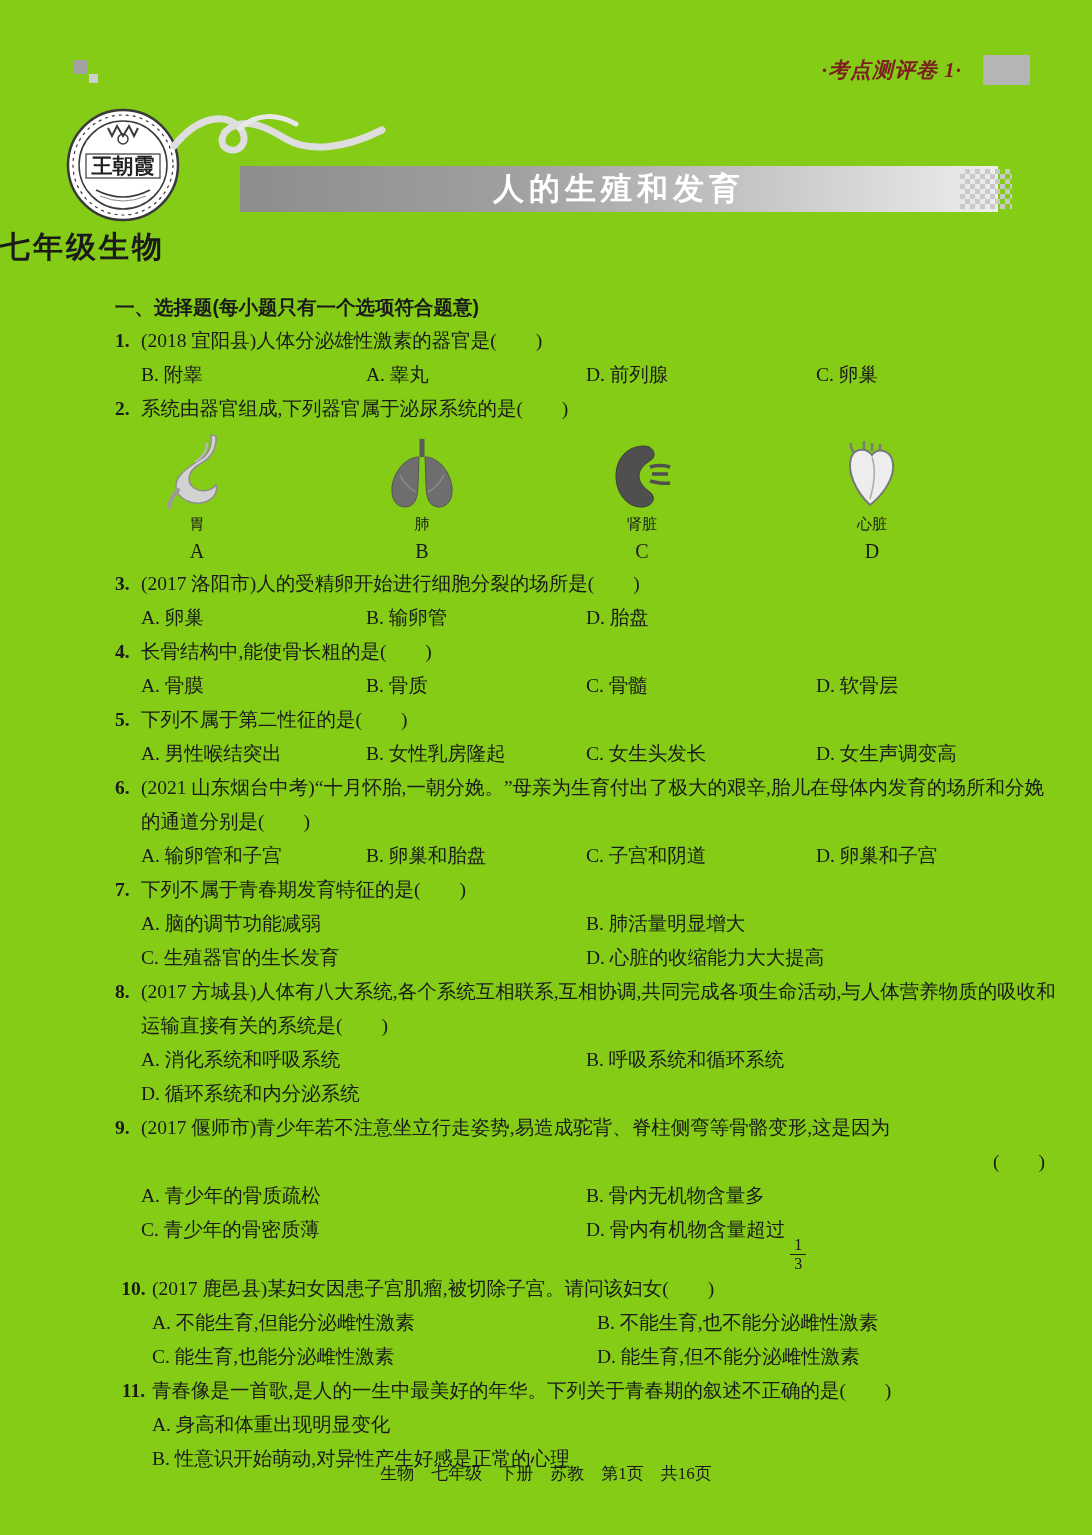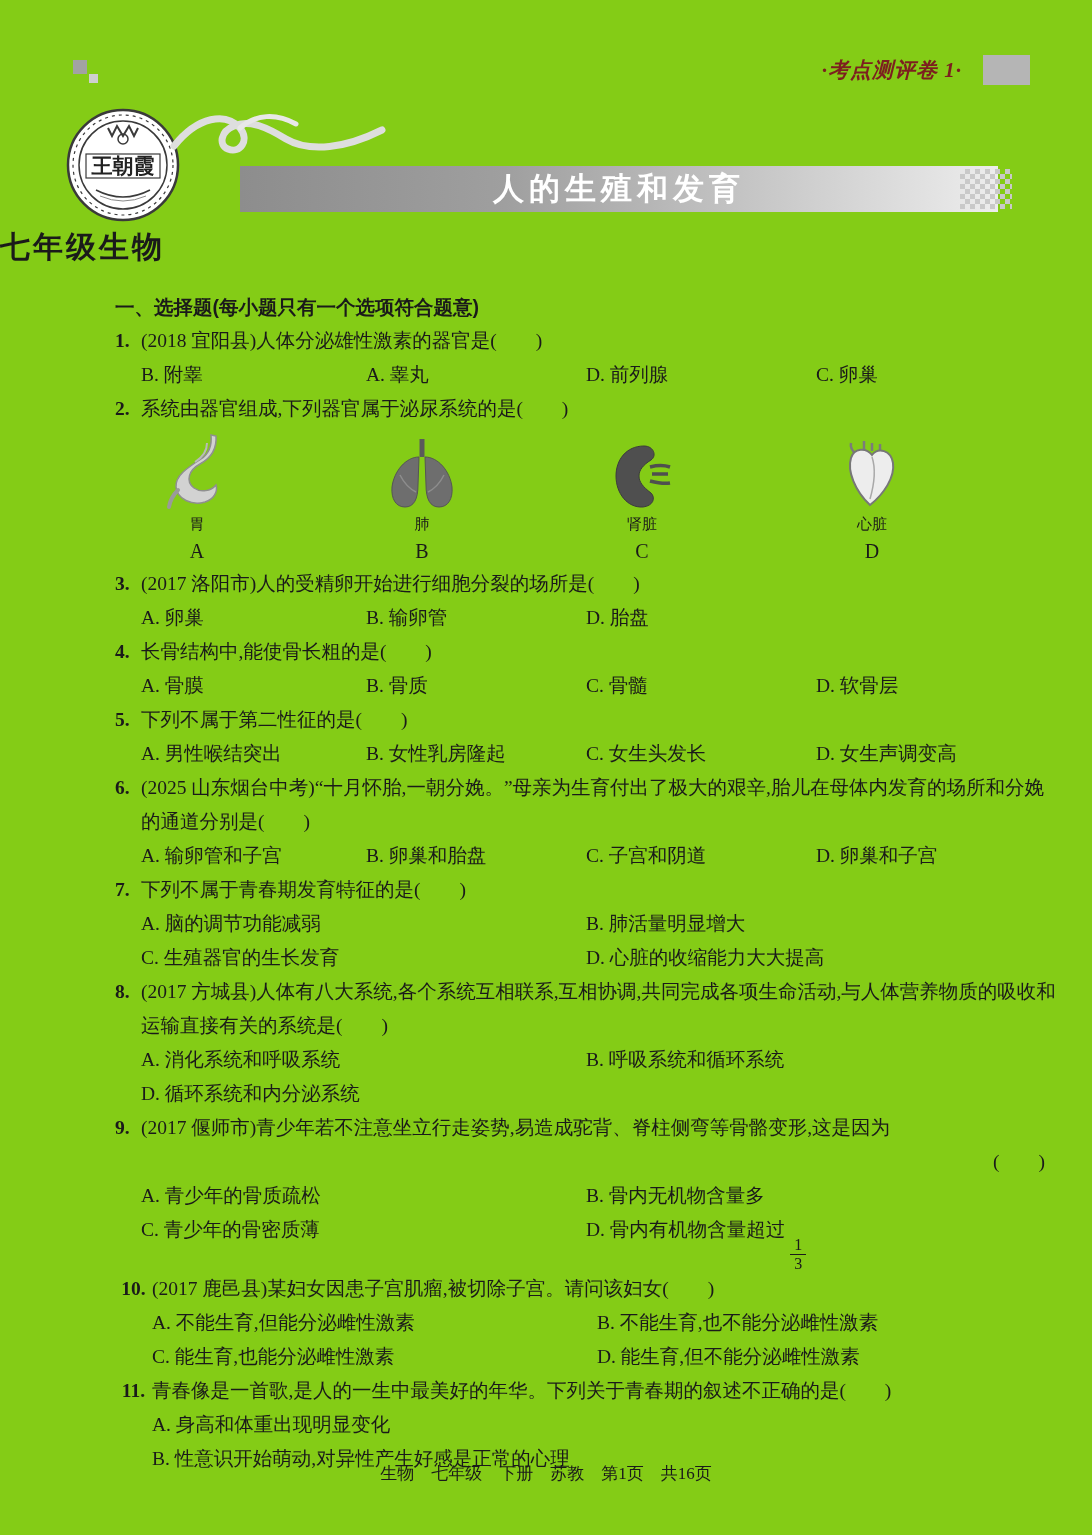--- a/index.html
+++ b/index.html
@@ -205,21 +205,21 @@
         <span class="opt">A. 男性喉结突出</span>
         <span class="opt">B. 女性乳房隆起</span>
         <span class="opt">C. 女生头发长</span>
         <span class="opt">D. 女生声调变高</span>
       </div>
     </div>
 
     <div class="q">
       <div class="q-row">
         <span class="q-no">6.</span>
-        <span class="q-text">(2025 山东烟台中考)“十月怀胎,一朝分娩。”母亲为生育付出了极大的艰辛,胎儿在母体内发育的场所和分娩的通道分别是(　　)</span>
+        <span class="q-text">(2021 山东烟台中考)“十月怀胎,一朝分娩。”母亲为生育付出了极大的艰辛,胎儿在母体内发育的场所和分娩的通道分别是(　　)</span>
       </div>
       <div class="opts opts-4">
         <span class="opt">A. 输卵管和子宫</span>
         <span class="opt">B. 卵巢和胎盘</span>
         <span class="opt">C. 子宫和阴道</span>
         <span class="opt">D. 卵巢和子宫</span>
       </div>
     </div>
 
     <div class="q">

